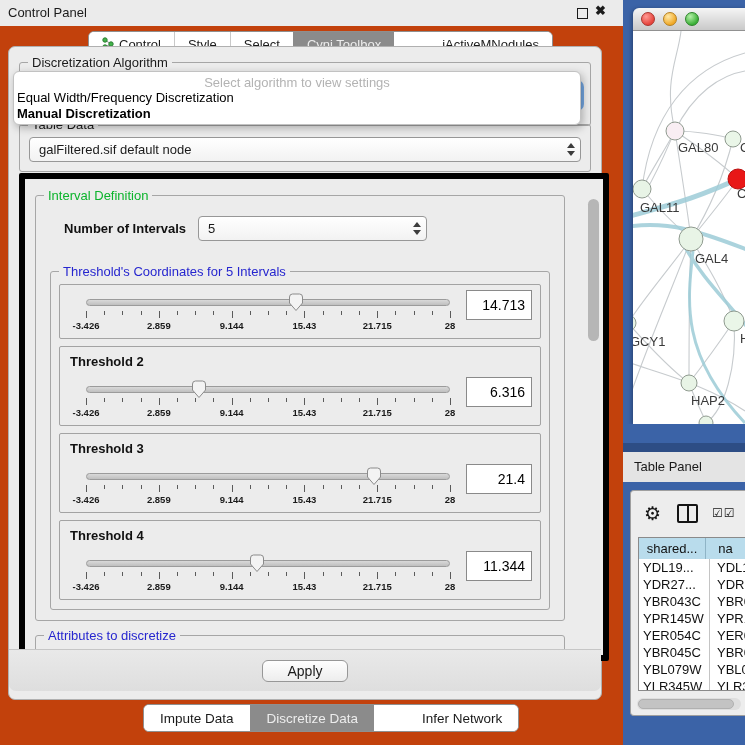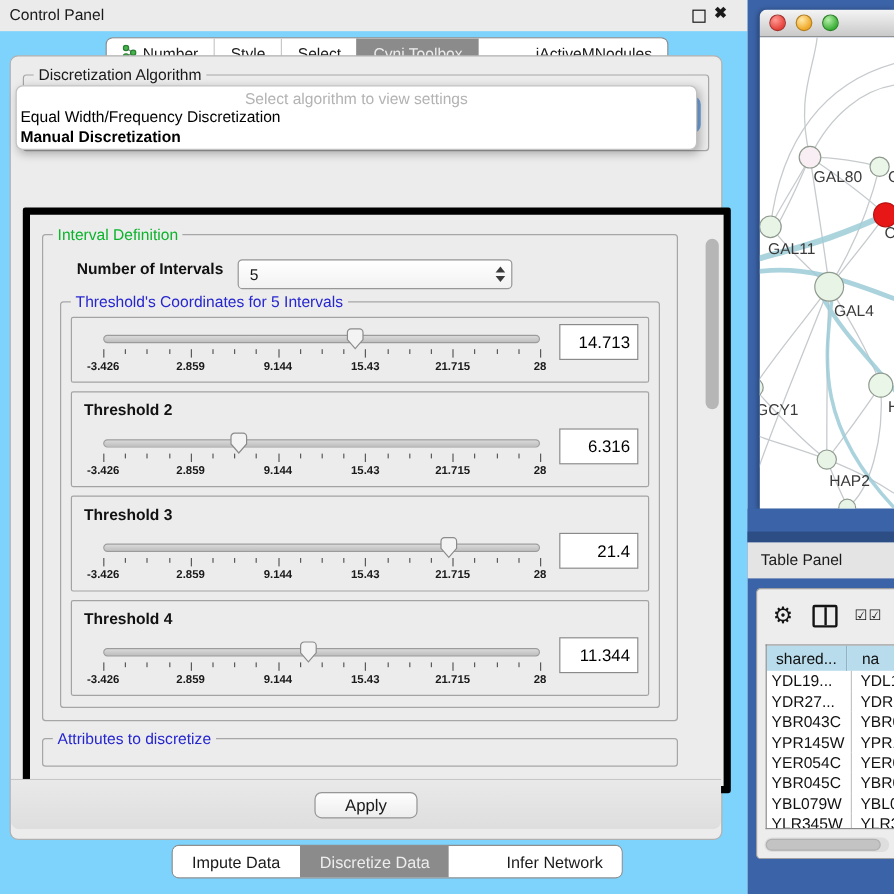--- a/index.html
+++ b/index.html
@@ -1,21 +1,21 @@
 <!DOCTYPE html>
 <html><head>
 <meta charset="utf-8">
 <style>
   html,body{margin:0;padding:0;}
   body{width:745px;height:745px;overflow:hidden;background:#e9e9e9;
        font-family:"Liberation Sans",sans-serif;color:#111;-webkit-font-smoothing:antialiased;}
   #root{position:relative;width:745px;height:745px;}
 
   
-  .control-panel{position:absolute;left:0;top:0;width:623px;height:745px;background:#7dd3fc;}
+  .control-panel{position:absolute;left:0;top:0;width:623px;height:745px;background:#c2410c;}
   .cp-titlebar{position:absolute;left:0;top:0;width:100%;height:26px;background:#ebebeb;}
   .cp-title{position:absolute;left:8px;top:5px;font-size:13px;color:#1a1a1a;}
   .float-icon{position:absolute;left:577px;top:8px;width:9px;height:9px;border:1.5px solid #1a1a1a;background:transparent;}
   .close-icon{position:absolute;left:595px;top:3px;font-size:13px;font-weight:bold;color:#1a1a1a;cursor:default;}
 
   .cp-tabs{position:absolute;left:88px;top:31px;height:25px;display:flex;align-items:stretch;
            background:#fff;border:1px solid #8f8f8f;border-radius:6px;overflow:hidden;font-size:13px;}
   .cp-tab{display:flex;align-items:center;gap:5px;padding:0 13px;background:#fff;color:#1a1a1a;border-left:1px solid #c9c9c9;}
   .cp-tab:first-child{border-left:none;}
   .cp-tab.selected{background:#8b8b8b;color:#ededed;border-left-color:#8b8b8b;}
@@ -47,21 +47,21 @@
               border:1px solid #c2c2c2;border-radius:6px;box-shadow:2px 3px 8px rgba(0,0,0,.28);z-index:50;}
   .algo-popup .hint{display:block;text-align:center;color:#b3b3b3;font-size:13px;padding-top:3px;line-height:15px;}
   .algo-popup .opt{display:block;font-size:13px;line-height:16px;padding-left:3px;color:#000;}
   .algo-popup .opt.first{font-weight:bold;}
 
   .viewport{position:absolute;left:10px;top:126px;width:578px;height:476px;border:6px solid #000000;
             border-radius:2px;overflow:hidden;background:#ececec;}
   .vp-inner{position:absolute;left:10px;top:8px;right:38px;}
 
   .interval-group{margin-top:8px;padding:4px 0 10px;}
-  .count-row{display:flex;margin:16px 0 10px 28px;}
+  .count-row{display:flex;align-items:center;margin:16px 0 30px 28px;}
   .count-label{font-size:13px;font-weight:bold;margin-right:12px;}
   .count-combo{width:218px;}
 
   .thresholds-group{margin:10px 14px 0;padding:12px 6px 2px;}
   .t-panel{border:1px solid #a3a3a3;border-radius:2px;margin:0 2px 7px;padding:5px 8px 2px;background:#ececec;}
   .t-label{font-size:13px;font-weight:bold;margin:2px 0 8px 2px;}
   .t-row{display:flex;align-items:flex-start;}
   .slider-wrap{flex:1;position:relative;margin:4px 16px 0 18px;height:42px;}
   .track{position:absolute;left:0;right:0;top:5px;height:5px;border:1px solid #9b9b9b;border-radius:4px;
          background:linear-gradient(#d9d9d9,#bfbfbf);}
@@ -139,21 +139,21 @@
 
     <div class="cp-tabs" id="topTabs">
         <div class="cp-tab">
           <span><svg width="12" height="13" viewBox="0 0 12 13">
               <line x1="3" y1="3" x2="9" y2="7" stroke="#8a8a8a"></line>
               <line x1="3" y1="10" x2="9" y2="7" stroke="#8a8a8a"></line>
               <circle cx="3" cy="3" r="2.2" fill="#41b44a" stroke="#2c7d33"></circle>
               <circle cx="3" cy="10" r="2.2" fill="#41b44a" stroke="#2c7d33"></circle>
               <circle cx="9" cy="7" r="2.2" fill="#41b44a" stroke="#2c7d33"></circle>
             </svg></span>
-          <span>Number</span>
+          <span>Control</span>
         </div>
         <div class="cp-tab">
           <span>Style</span>
         </div>
         <div class="cp-tab">
           <span>Select</span>
         </div>
         <div class="cp-tab selected">
           <span>Cyni Toolbox</span>
         </div>
@@ -167,20 +167,30 @@
       <div class="group algo-group">
         <span class="group-title gt-black">Discretization Algorithm</span>
         <div class="combo algo-combo">
           <span class="stepper">
               <i class="up"></i>
               <i class="dn"></i>
             </span>
         </div>
       </div>
 
+      <div class="group tabledata-group">
+        <span class="group-title gt-black">Table Data</span>
+        <div class="combo tabledata-combo">
+          <span>galFiltered.sif default node</span>
+          <span class="stepper">
+              <i class="up"></i>
+              <i class="dn"></i>
+            </span>
+        </div>
+      </div>
 
       <div class="algo-popup">
         <span class="hint">Select algorithm to view settings</span>
         <span class="opt">Equal Width/Frequency Discretization</span>
         <span class="opt first">Manual Discretization</span>
       </div>
 
       <div class="viewport">
         <div class="vp-inner">
           <div class="group interval-group">

